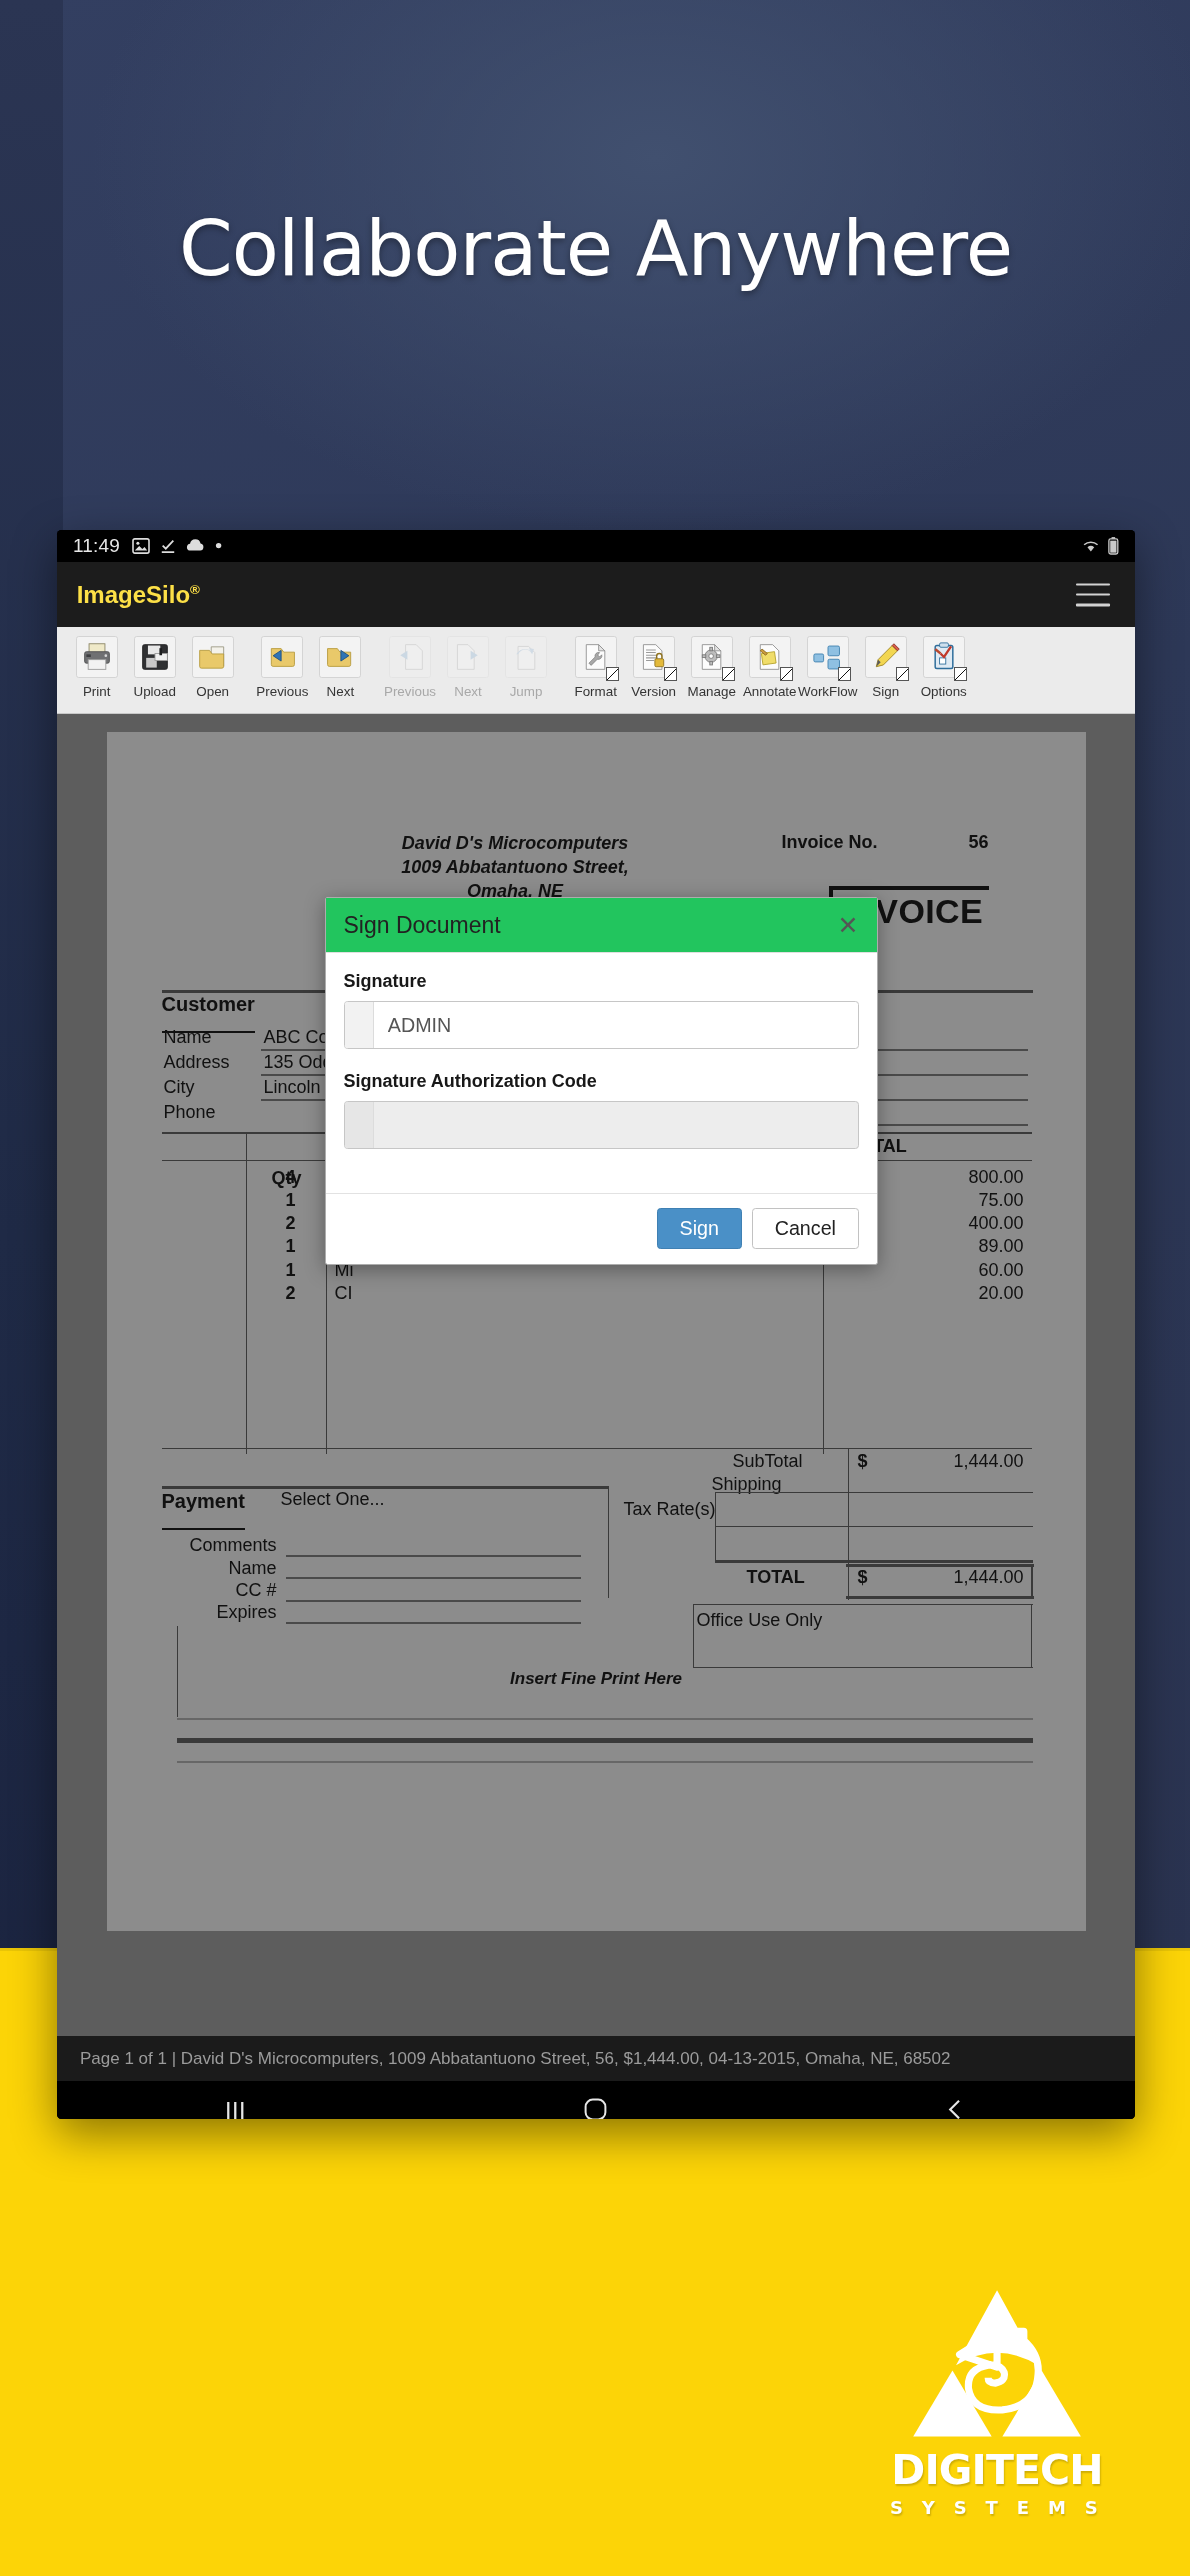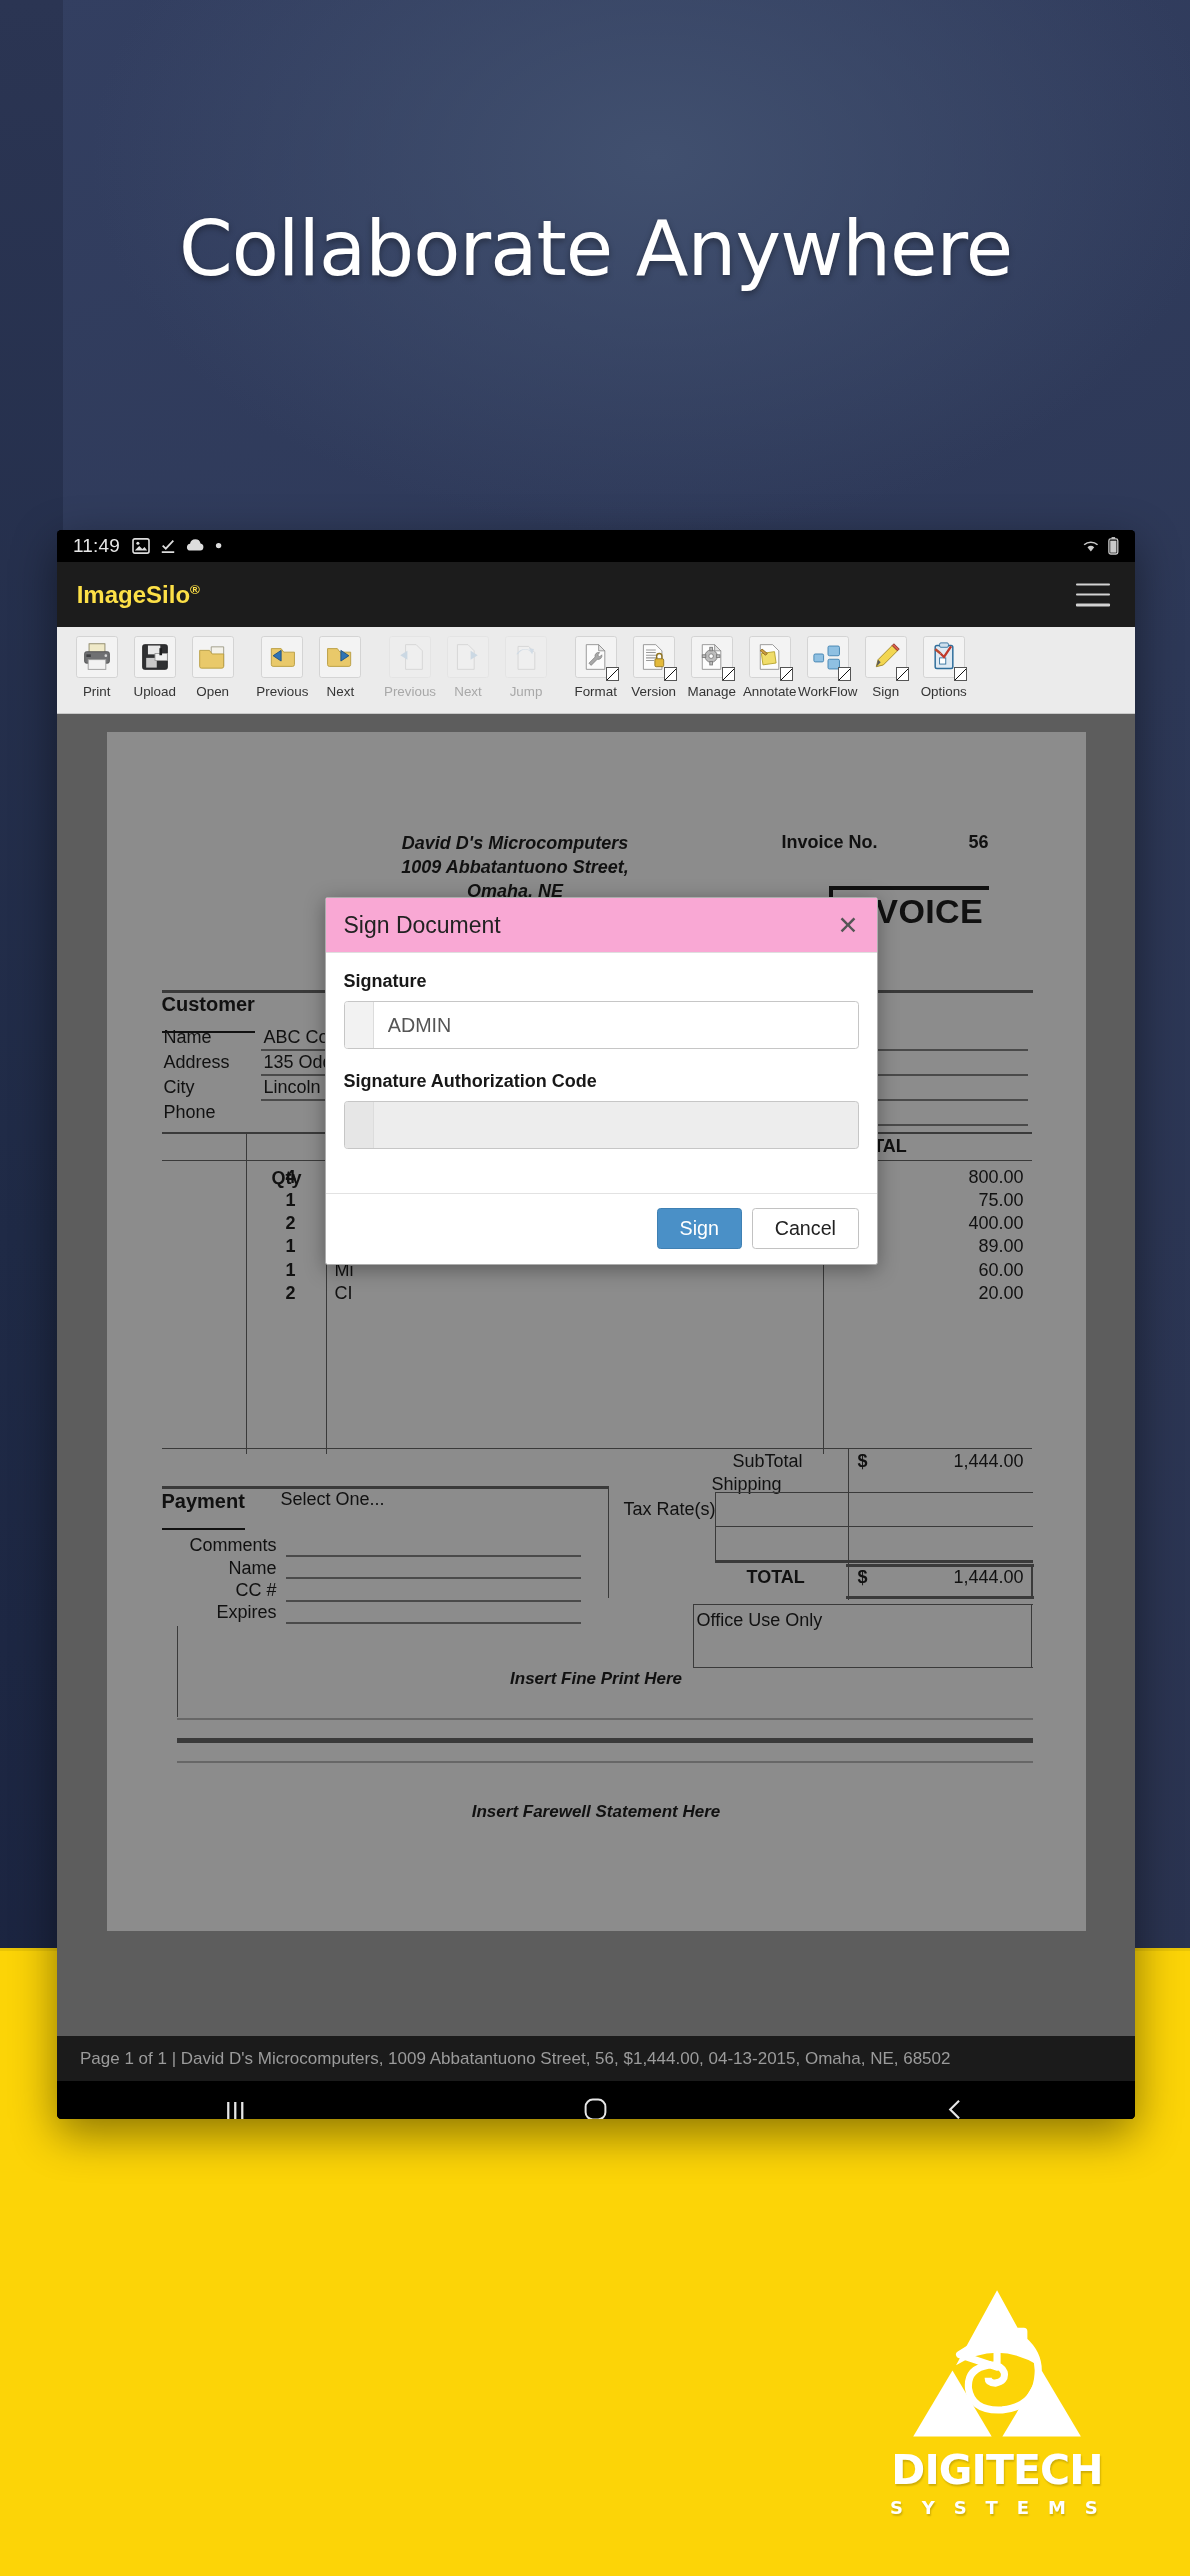--- a/index.html
+++ b/index.html
@@ -139,21 +139,21 @@
 
   
   .dialog{
     position:absolute;left:218px;top:165px;width:553px;
     background:#fff;border:0.9px solid #adadad;border-radius:2.7px;
     box-shadow:0 4.5px 19.7px rgba(0,0,0,.35);
     font-family:"Liberation Sans", sans-serif;
     z-index:20;
   }
   .dlg-head{
-    height:55px;background:#f9a8d4;border-bottom:0.9px solid #dfdfdf;
+    height:55px;background:#22c55e;border-bottom:0.9px solid #dfdfdf;
     display:flex;align-items:center;padding:0 18px;
   }
   .dlg-title{font-size:23px;color:#222;}
   .dlg-x{margin-left:auto;font-size:25px;color:#555;cursor:pointer;line-height:1;}
   .dlg-body{padding:18px 18px 23px 18px;}
   .dlg-label{font-size:18px;font-weight:700;color:#181818;margin-bottom:9px;}
   .inputwrap{
     display:flex;border:0.9px solid #c6c6c6;border-radius:3.6px;overflow:hidden;
     background:#fff;height:48px;margin-bottom:21.5px;
   }
@@ -557,21 +557,20 @@
         <div class="box-line" style="left:586px;top:872px;width:340px;height:0.9px;"></div>
         <div class="box-line" style="left:586px;top:872px;width:0.9px;height:63px;"></div>
         <div class="box-line" style="left:924px;top:872px;width:0.9px;height:63px;"></div>
         <div class="box-line" style="left:586px;top:935px;width:340px;height:0.9px;"></div>
 
         <div class="box-line" style="left:70px;top:894px;width:0.9px;height:91px;"></div>
         <div class="ctr-note" style="top:937px;">Insert Fine Print Here</div>
         <div class="box-line" style="left:70px;top:986px;width:856px;height:1.8px;opacity:.45;"></div>
         <div class="box-line" style="left:70px;top:1006px;width:856px;height:4.5px;"></div>
         <div class="box-line" style="left:70px;top:1029px;width:856px;height:1.8px;opacity:.45;"></div>
-        <div class="ctr-note" style="top:1070px;">Insert Farewell Statement Here</div>
       </div>
 
       <div class="dialog">
         <div class="dlg-head">
           <span class="dlg-title">Sign Document</span>
           <span class="dlg-x">✕</span>
         </div>
         <div class="dlg-body">
           <div class="dlg-label">Signature</div>
           <div class="inputwrap">

